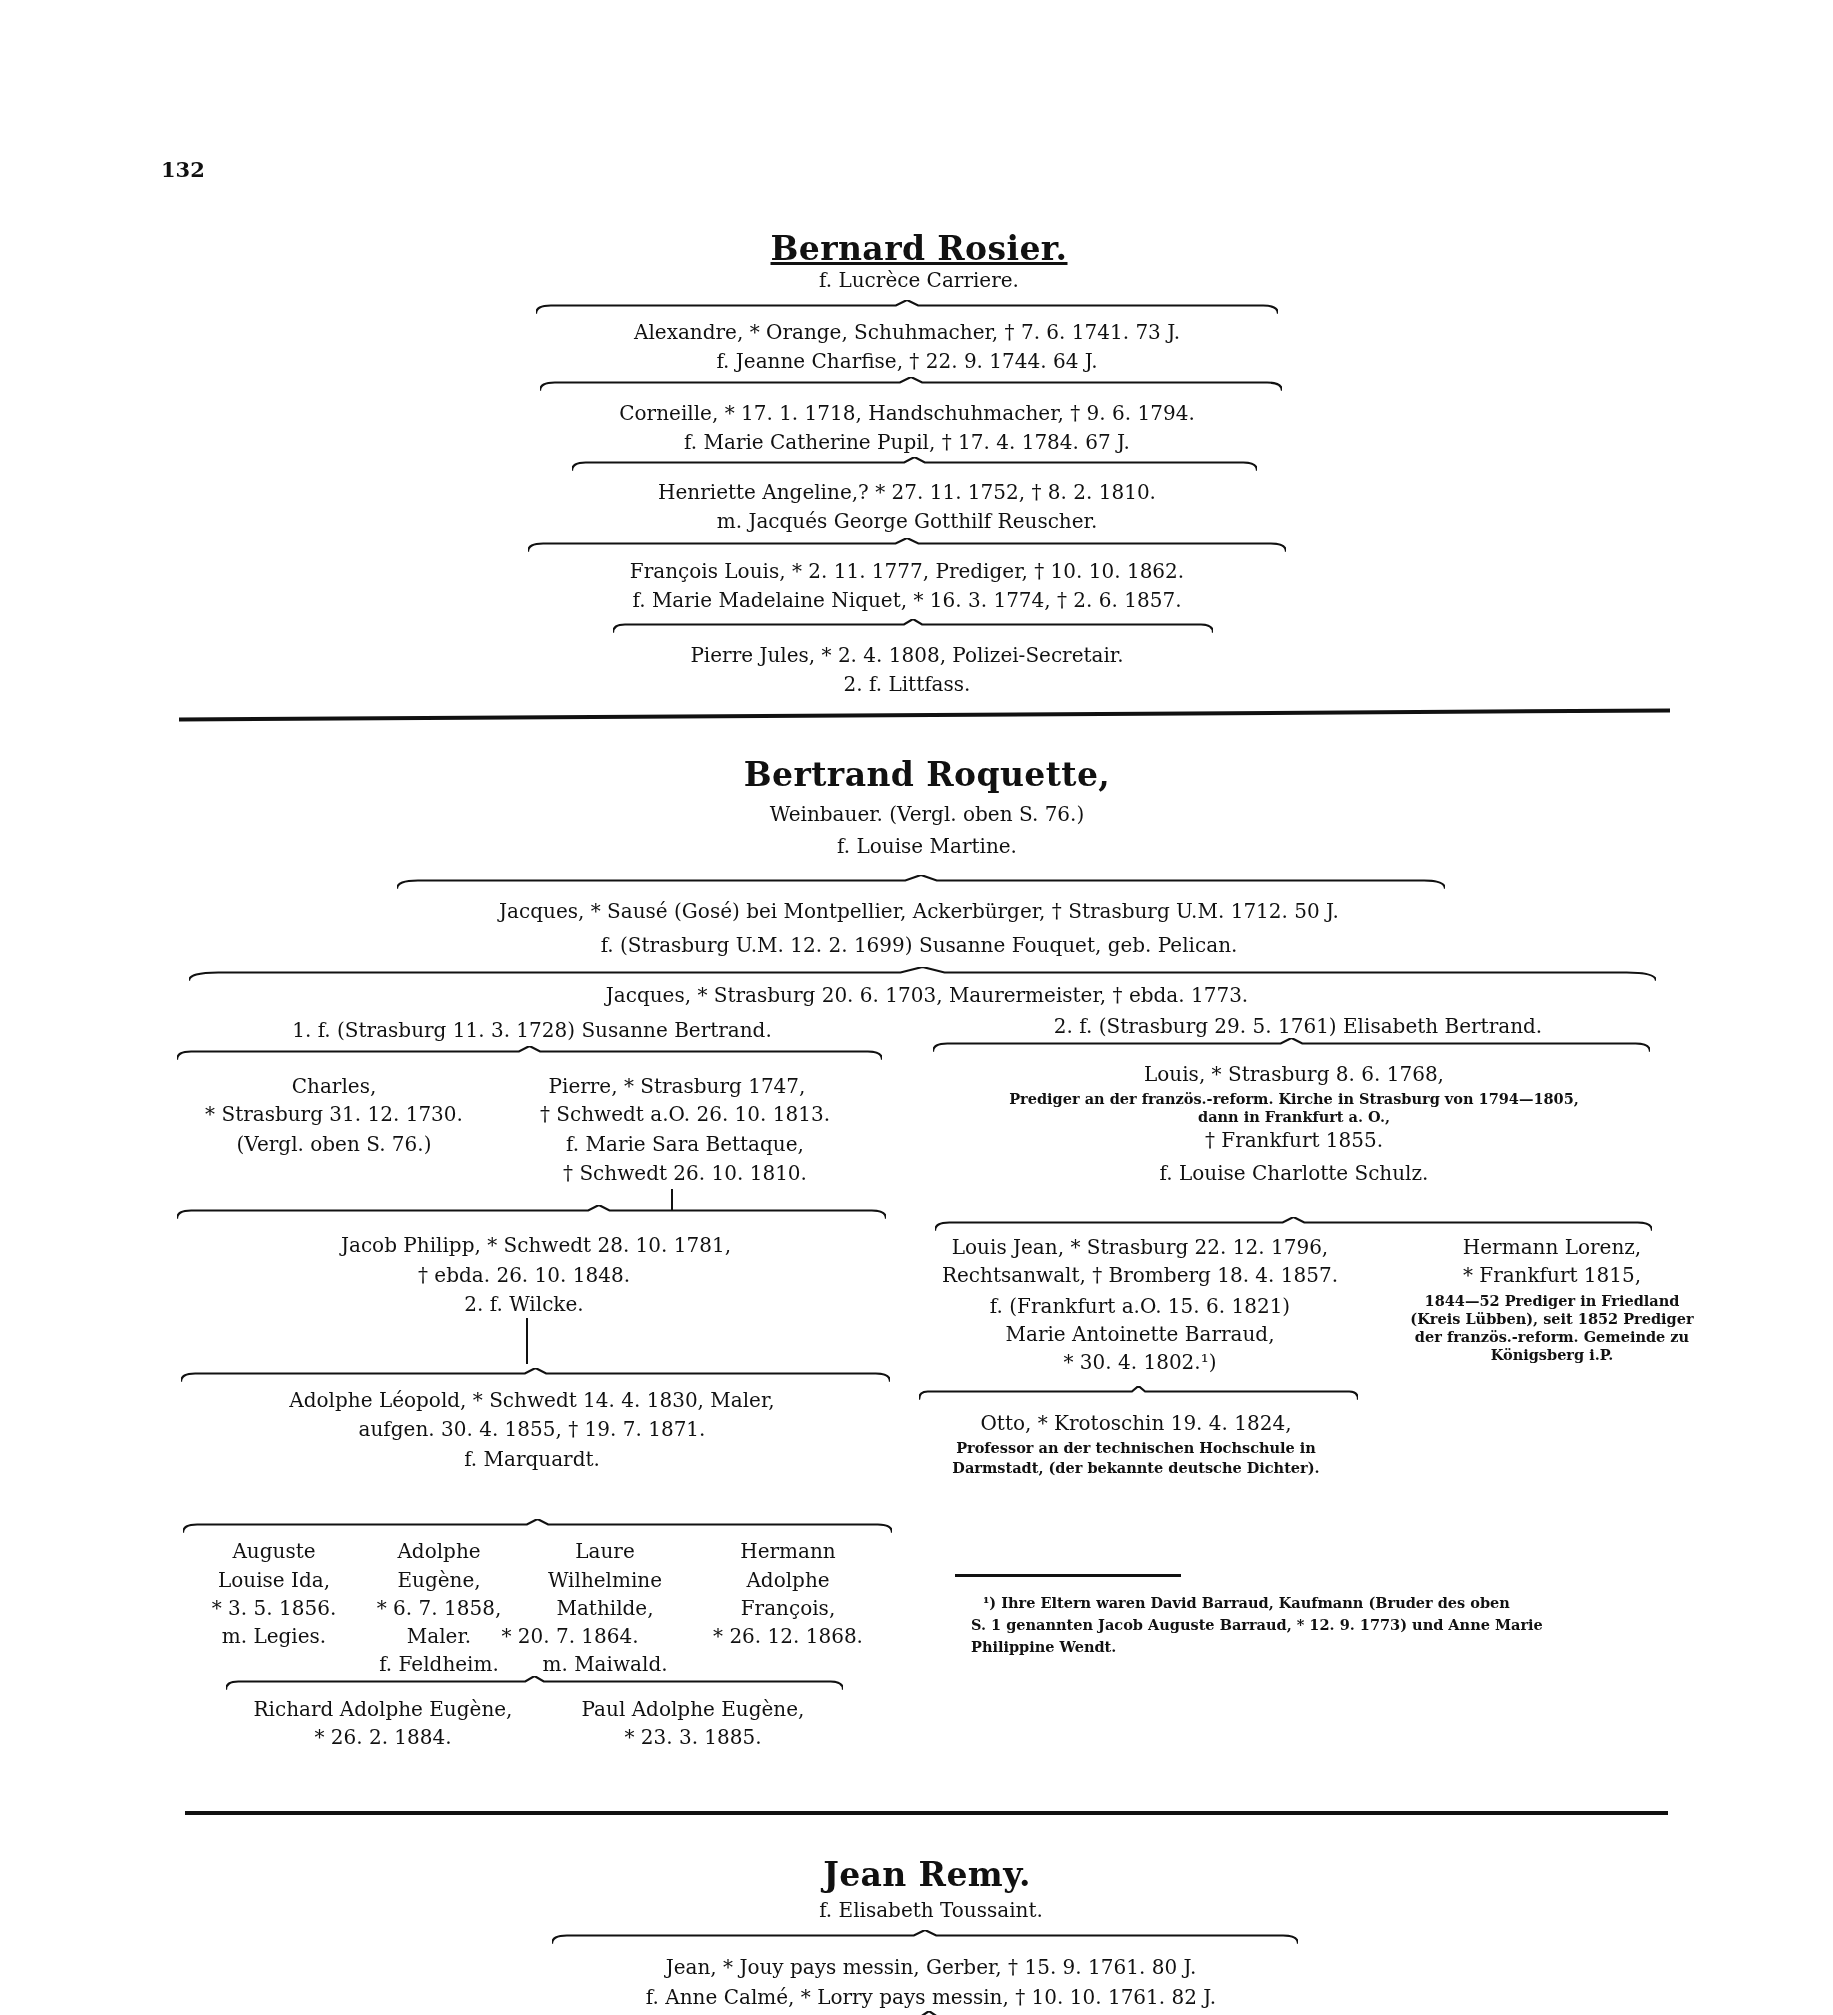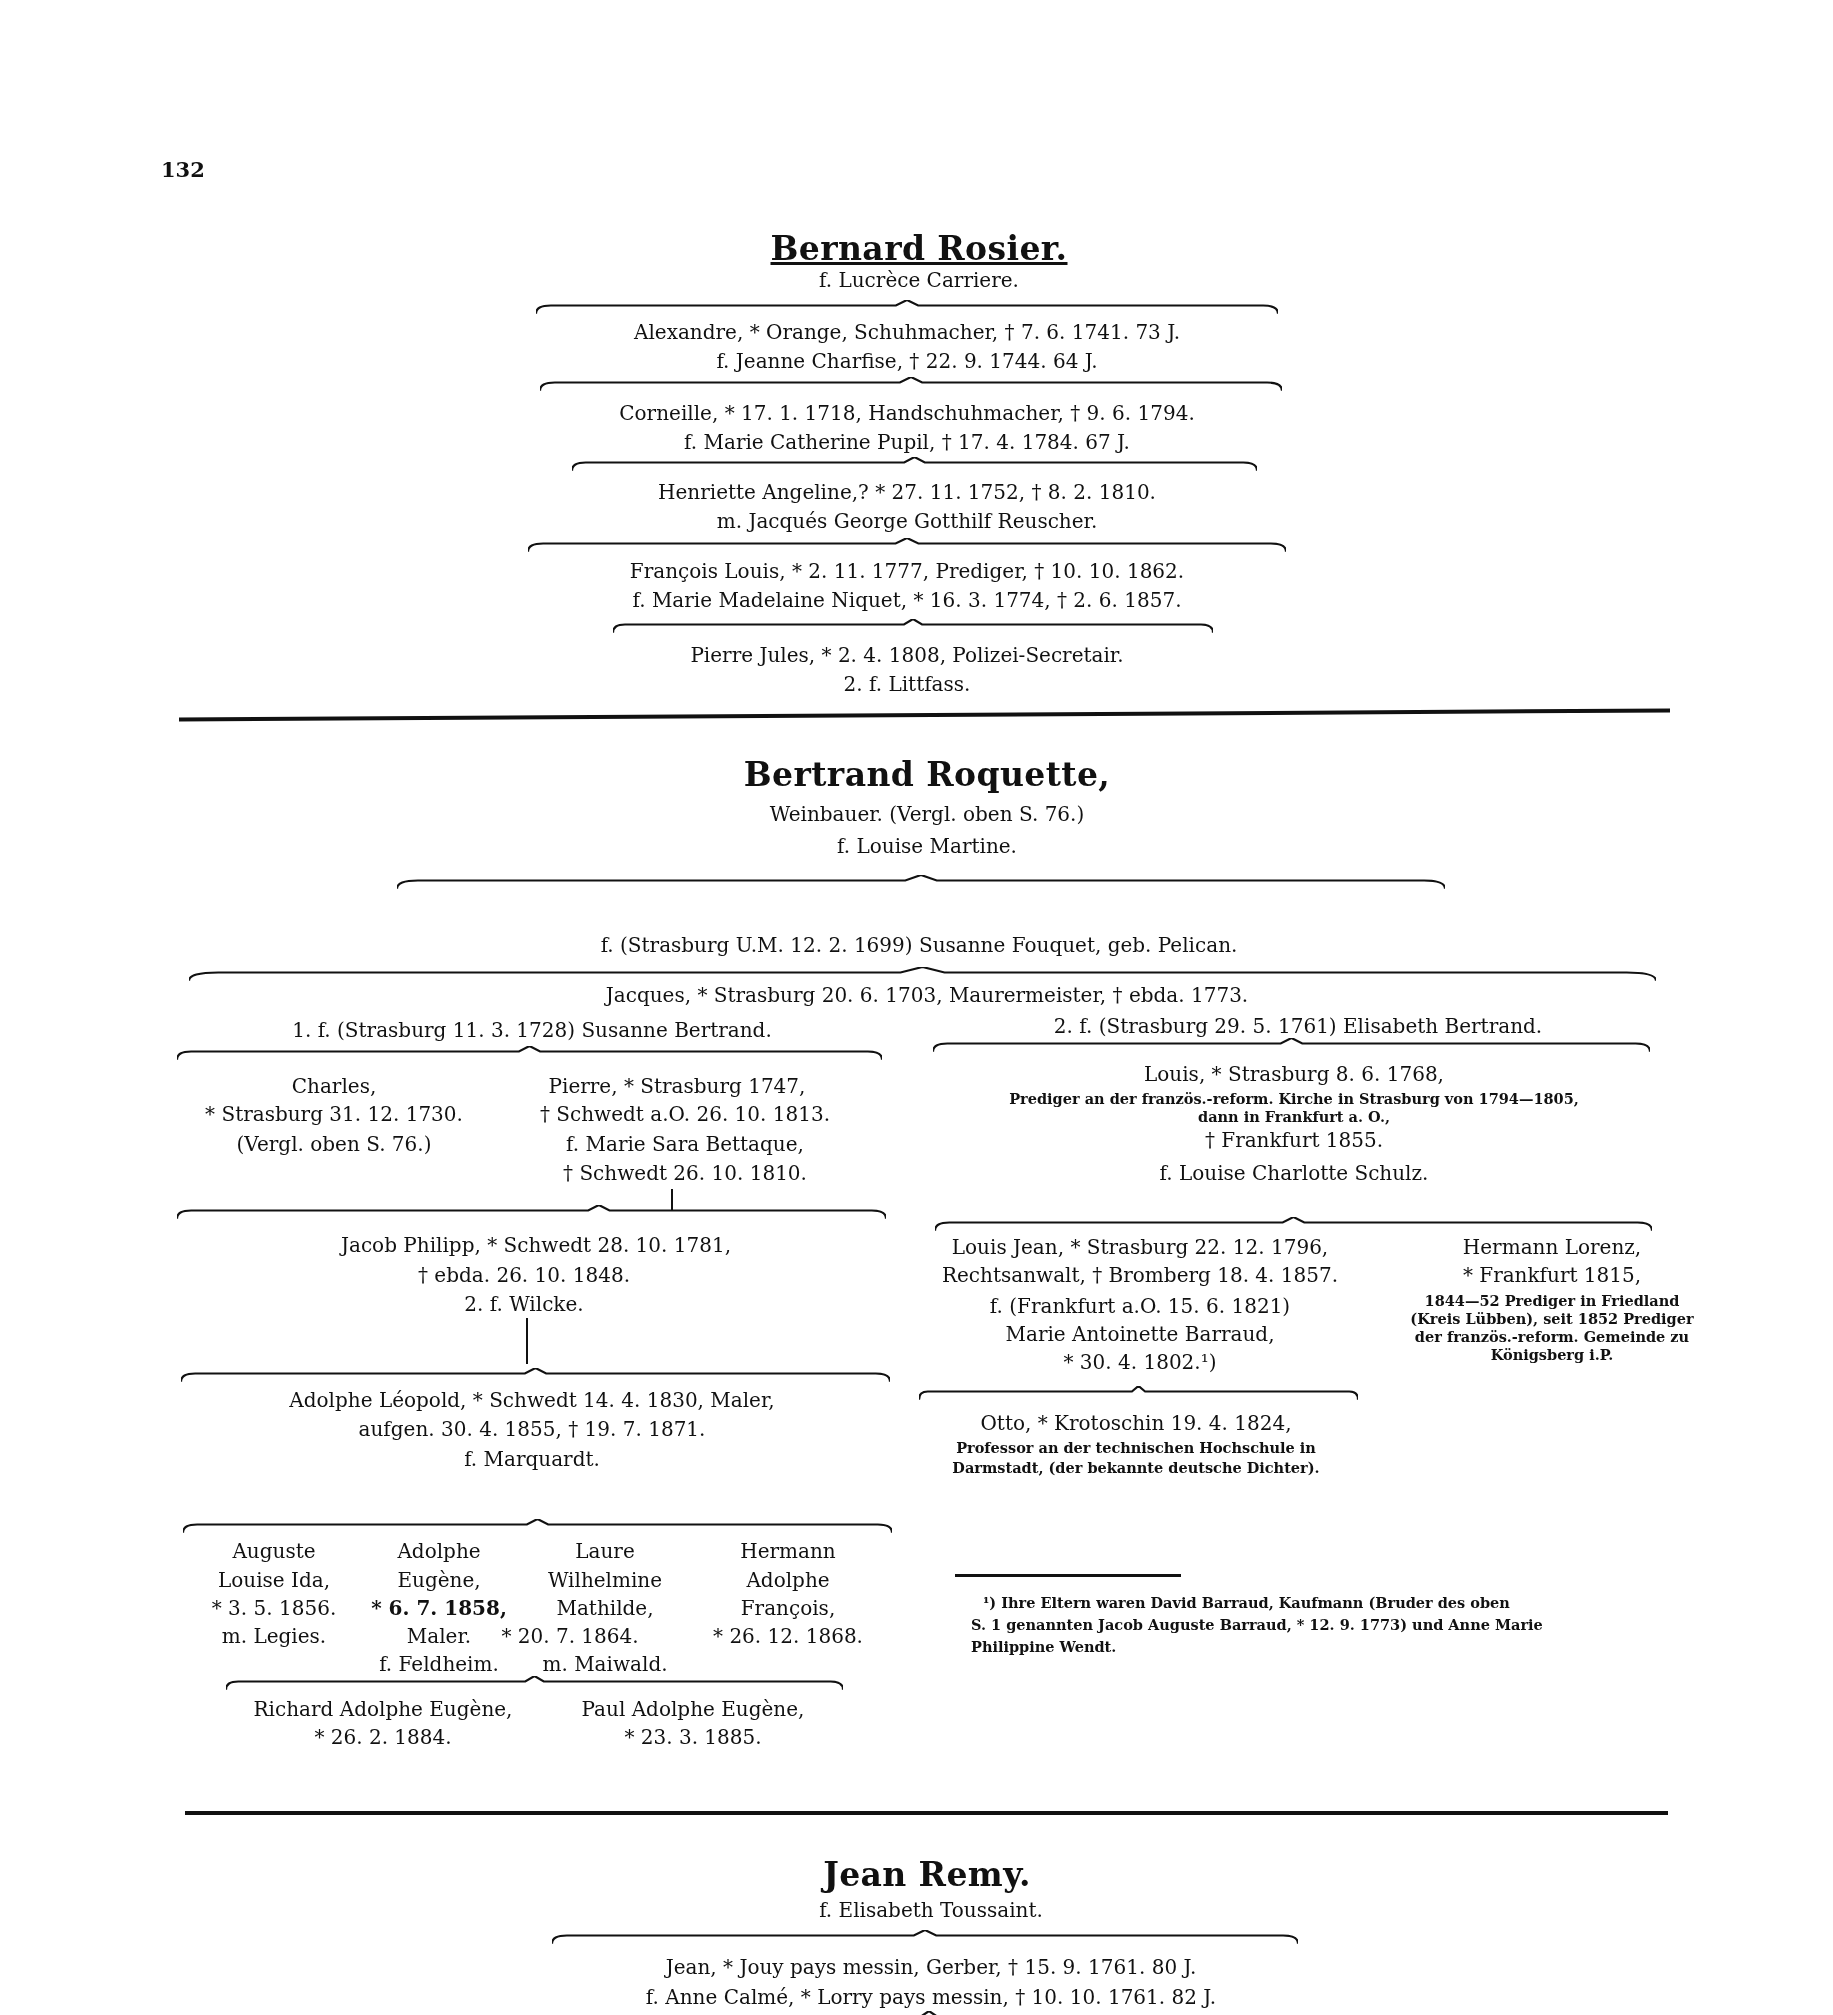--- a/index.html
+++ b/index.html
@@ -72,20 +72,21 @@
 
   <div class="t title" style="left:927px;top:758px;">Bertrand Roquette,</div>
   <div class="t line" style="left:927px;top:804px;">Weinbauer. (Vergl. oben S. 76.)</div>
   <div class="t line" style="left:927px;top:836px;">f. Louise Martine.</div>
 
   <div class="brace" style="left:397px;top:875px;width:1048px;">
       <svg viewBox="0 0 100 10" preserveAspectRatio="none">
         <path d="M0 10 Q0 4 2 4 L48.5 4 L50 0 L51.5 4 L98 4 Q100 4 100 10" fill="none" stroke="#111" stroke-width="2.2" vector-effect="non-scaling-stroke"></path>
       </svg>
     </div>
+  <div class="t line" style="left:919px;top:901px;">Jacques, * Sausé (Gosé) bei Montpellier, Ackerbürger, † Strasburg U.M. 1712. 50 J.</div>
   <div class="t line" style="left:919px;top:935px;">f. (Strasburg U.M. 12. 2. 1699) Susanne Fouquet, geb. Pelican.</div>
 
   <div class="brace" style="left:189px;top:967px;width:1467px;">
       <svg viewBox="0 0 100 10" preserveAspectRatio="none">
         <path d="M0 10 Q0 4 2 4 L48.5 4 L50 0 L51.5 4 L98 4 Q100 4 100 10" fill="none" stroke="#111" stroke-width="2.2" vector-effect="non-scaling-stroke"></path>
       </svg>
     </div>
   <div class="t line" style="left:927px;top:985px;">Jacques, * Strasburg 20. 6. 1703, Maurermeister, † ebda. 1773.</div>
   <div class="t line" style="left:532px;top:1020px;">1. f. (Strasburg 11. 3. 1728) Susanne Bertrand.</div>
   <div class="t line" style="left:1298px;top:1016px;">2. f. (Strasburg 29. 5. 1761) Elisabeth Bertrand.</div>
@@ -167,21 +168,21 @@
     </div>
   <div>
     <div class="t line" style="left:274px;top:1541px;">Auguste</div>
     <div class="t line" style="left:274px;top:1570px;">Louise Ida,</div>
     <div class="t line" style="left:274px;top:1598px;">* 3. 5. 1856.</div>
     <div class="t line" style="left:274px;top:1626px;">m. Legies.</div>
   </div>
   <div>
     <div class="t line" style="left:439px;top:1541px;">Adolphe</div>
     <div class="t line" style="left:439px;top:1570px;">Eugène,</div>
-    <div class="t line" style="left:439px;top:1598px;font-weight:bold;">* 6. 7. 1858,</div>
+    <div class="t line" style="left:439px;top:1598px;">* 6. 7. 1858,</div>
     <div class="t line" style="left:439px;top:1626px;">Maler.</div>
     <div class="t line" style="left:439px;top:1654px;">f. Feldheim.</div>
   </div>
   <div>
     <div class="t line" style="left:605px;top:1541px;">Laure</div>
     <div class="t line" style="left:605px;top:1570px;">Wilhelmine</div>
     <div class="t line" style="left:605px;top:1598px;">Mathilde,</div>
     <div class="t line" style="left:570px;top:1626px;">* 20. 7. 1864.</div>
     <div class="t line" style="left:605px;top:1654px;">m. Maiwald.</div>
   </div>

